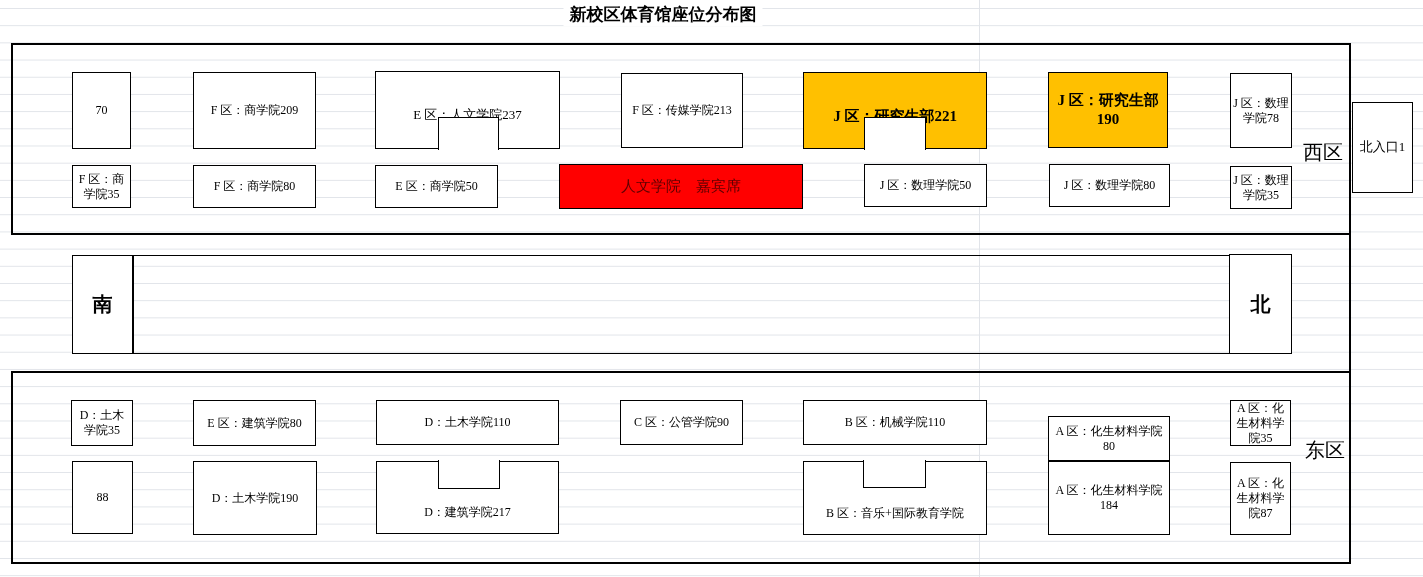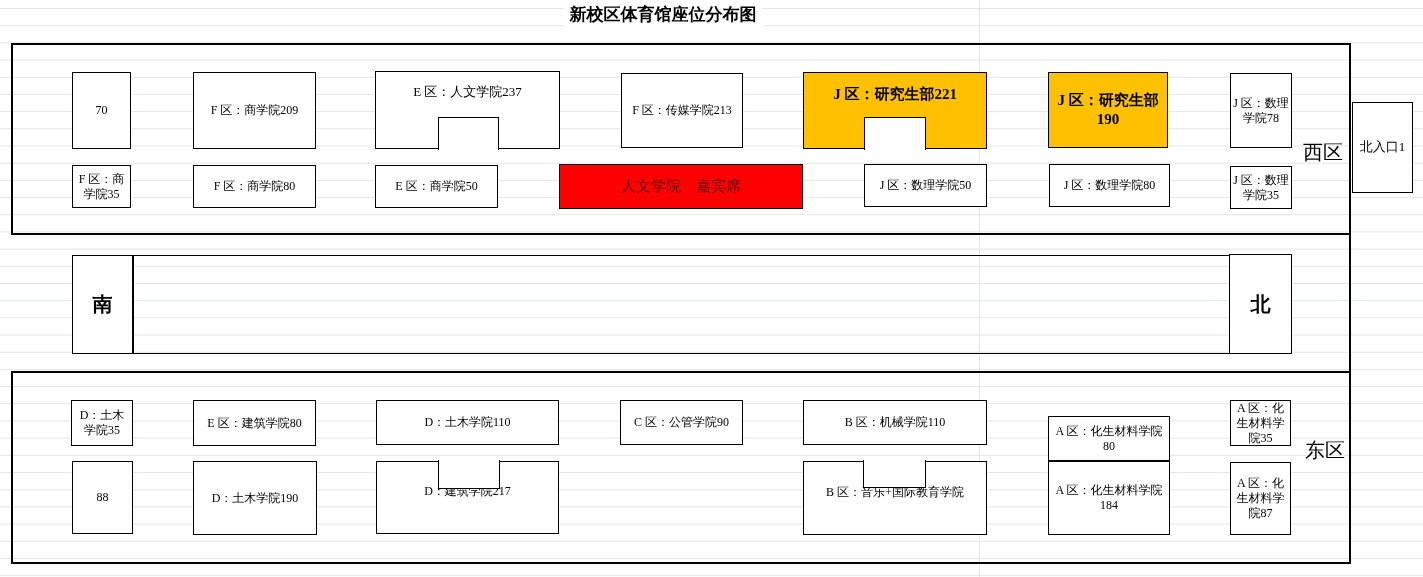--- a/index.html
+++ b/index.html
@@ -30,22 +30,22 @@
     position:absolute;background:#000;
   }
   .box{
     position:absolute;box-sizing:border-box;
     border:1.5px solid #000;background:#fff;
     display:flex;align-items:center;justify-content:center;
     text-align:center;font-size:12px;line-height:1.25;color:#000;
     padding:1px 2px;
   }
   .box .box-label{display:block;width:100%;}
-  .top-align{align-items:flex-start;padding-top:12px;}
-  .bottom-align{align-items:center;padding-bottom:13px;}
+  .top-align{align-items:center;padding-top:12px;}
+  .bottom-align{align-items:flex-end;padding-bottom:13px;}
   .hl{font-size:15px;font-weight:bold;}
   .md{font-size:13px;}
   .vip{font-size:15px;color:#5e0000;border-color:#000;}
   .notch-b{
     position:absolute;bottom:-2px;background:#fff;box-sizing:border-box;
     border:1.5px solid #000;border-bottom:none;
   }
   .notch-t{
     position:absolute;top:-2px;background:#fff;box-sizing:border-box;
     border:1.5px solid #000;border-top:none;

